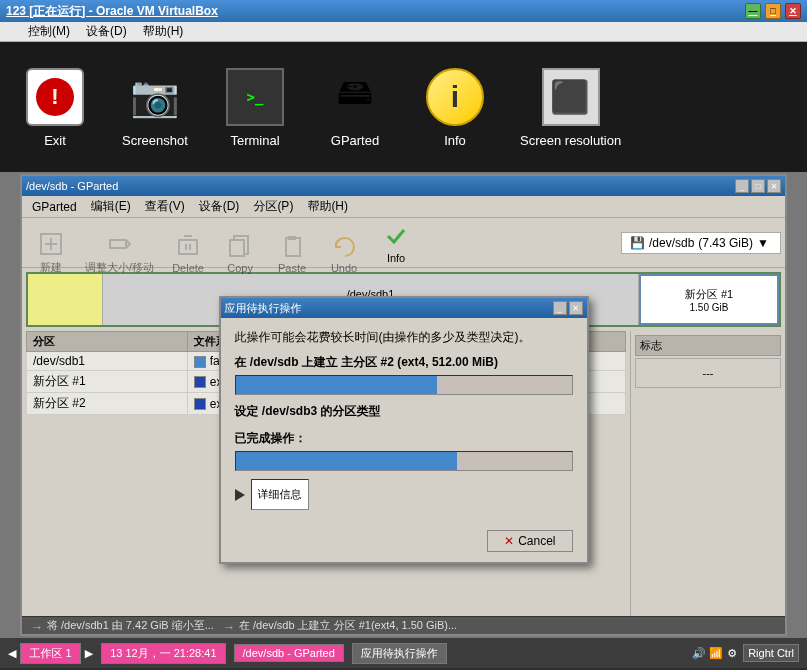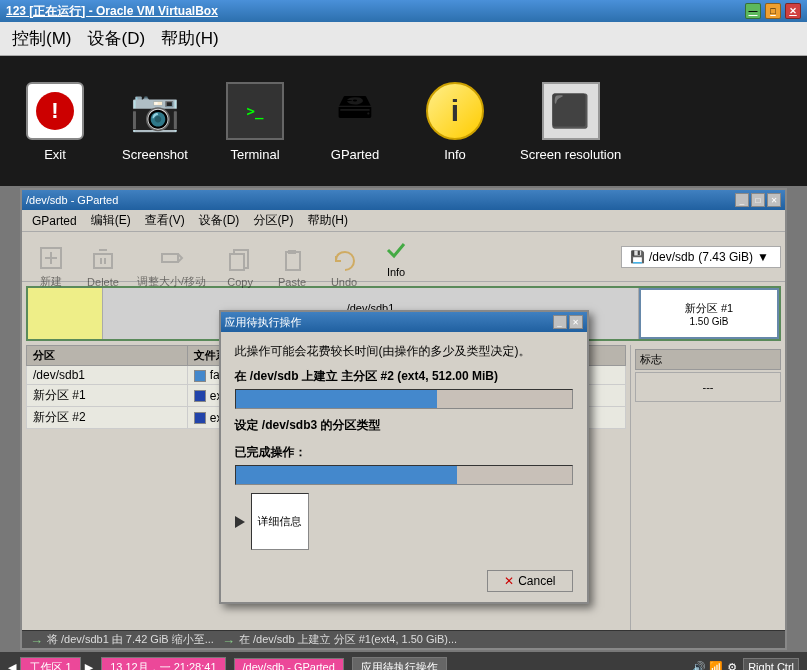--- a/index.html
+++ b/index.html
@@ -26,25 +26,25 @@
       display: flex; align-items: center; justify-content: center;
       font-size: 9px; cursor: pointer; color: #000;
     }
     .btn-min { background: #5db85d; }
     .btn-max { background: #f0a030; }
     .btn-close { background: #d04040; color: white; }
 
     
     #menubar {
       background: #e8e8e8;
-      height: 34px;
-      display: flex;
-      align-items: center;
-      padding: 0 4px;
-      font-size: 17px;
+      height: 20px;
+      display: flex;
+      align-items: center;
+      padding: 0 20px;
+      font-size: 12px;
       border-bottom: 1px solid #aaa;
     }
     .menu-item {
       padding: 2px 8px;
       cursor: pointer;
     }
 
     
     #launcher {
       background: #1a1a1a;
@@ -408,21 +408,21 @@
     .triangle-icon {
       width: 0; height: 0;
       border-top: 6px solid transparent;
       border-bottom: 6px solid transparent;
       border-left: 10px solid #333;
       cursor: pointer;
     }
     .details-box {
       background: #fff;
       border: 1px inset #888;
-      padding: 20px 6px;
+      padding: 7px 6px;
       font-size: 11px;
     }
 
     
     #status-bar {
       background: #555;
       height: 18px;
       display: flex;
       align-items: center;
       padding: 0 8px;
@@ -564,40 +564,40 @@
     <div id="gparted-toolbar">
       <button class="toolbar-btn disabled">
         <div class="toolbar-icon">
           <svg width="24" height="24" viewBox="0 0 24 24">
               <rect x="2" y="2" width="20" height="20" fill="none" stroke="#888" stroke-width="2"></rect>
               <line x1="12" y1="6" x2="12" y2="18" stroke="#888" stroke-width="2"></line>
               <line x1="6" y1="12" x2="18" y2="12" stroke="#888" stroke-width="2"></line>
             </svg>
         </div>
         <span>新建</span>
+      </button>
+      <button class="toolbar-btn disabled">
+        <div class="toolbar-icon">
+          <svg width="24" height="24" viewBox="0 0 24 24">
+              <rect x="2" y="8" width="16" height="8" fill="none" stroke="#888" stroke-width="2"></rect>
+              <path d="M18 8 L22 12 L18 16" fill="none" stroke="#888" stroke-width="2"></path>
+            </svg>
+        </div>
+        <span>调整大小/移动</span>
       </button>
       <button class="toolbar-btn disabled">
         <div class="toolbar-icon">
           <svg width="24" height="24" viewBox="0 0 24 24">
               <rect x="3" y="6" width="18" height="14" fill="none" stroke="#888" stroke-width="2"></rect>
               <line x1="8" y1="2" x2="16" y2="2" stroke="#888" stroke-width="2"></line>
               <line x1="10" y1="10" x2="10" y2="16" stroke="#888" stroke-width="2"></line>
               <line x1="14" y1="10" x2="14" y2="16" stroke="#888" stroke-width="2"></line>
             </svg>
         </div>
         <span>Delete</span>
-      </button>
-      <button class="toolbar-btn disabled">
-        <div class="toolbar-icon">
-          <svg width="24" height="24" viewBox="0 0 24 24">
-              <rect x="2" y="8" width="16" height="8" fill="none" stroke="#888" stroke-width="2"></rect>
-              <path d="M18 8 L22 12 L18 16" fill="none" stroke="#888" stroke-width="2"></path>
-            </svg>
-        </div>
-        <span>调整大小/移动</span>
       </button>
       <button class="toolbar-btn disabled">
         <div class="toolbar-icon">
           <svg width="24" height="24" viewBox="0 0 24 24">
               <rect x="6" y="2" width="14" height="18" fill="none" stroke="#888" stroke-width="2"></rect>
               <rect x="2" y="6" width="14" height="16" fill="#d4d0c8" stroke="#888" stroke-width="2"></rect>
             </svg>
         </div>
         <span>Copy</span>
       </button>

